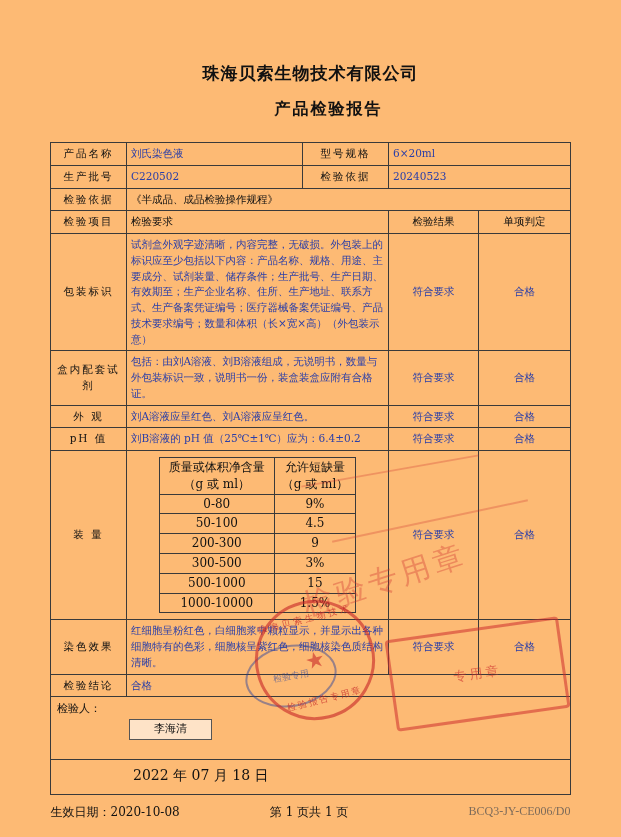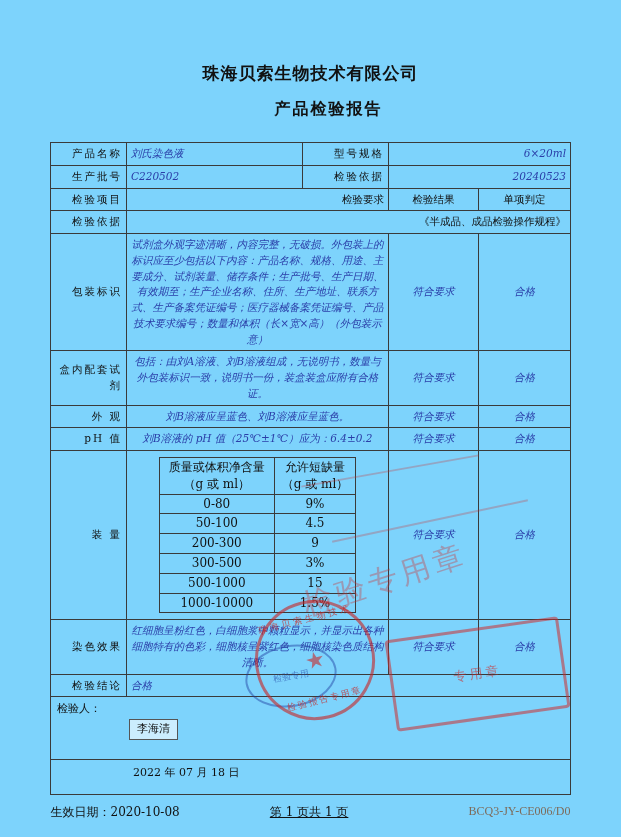--- a/index.html
+++ b/index.html
@@ -8,21 +8,21 @@
     background:#ffffff;
     font-family:"DejaVu Sans","Liberation Sans",sans-serif;
     color:#111;
     position:relative;
     overflow:hidden;
   }
   .page{
     position:absolute;
     left:0;top:0;
     width:621px;height:837px;
-    background:#7dd3fc;
+    background:#fdba74;
   }
   .header{
     text-align:center;
     padding-top:62px;
   }
   .company{
     font-size:17px;
     font-weight:bold;
     letter-spacing:1px;
     font-family:"DejaVu Serif","Liberation Serif",serif;
@@ -43,33 +43,32 @@
   }
   table.main td{
     border:1px solid #3a3a3a;
     font-size:10.5px;
     padding:3px 4px;
     vertical-align:middle;
     line-height:1.5;
     font-family:"DejaVu Serif","Liberation Serif",serif;
   }
   .lbl{
-    text-align:right;
+    text-align:center;
     letter-spacing:2px;
     width:72px;
   }
-  .ctr{text-align:right;margin-left:8px;}
+  .ctr{text-align:left;margin-left:8px;}
   .blue{
     color:#2a3ea8;
     font-family:"DejaVu Sans","Liberation Sans",sans-serif;
     font-size:10.5px;
-    font-style:italic;
   }
   .pkgtext{
-    text-align:center;
+    text-align:left;
     line-height:1.55;
     font-size:10px;
     padding:4px 5px;
   }
   .rescol{width:64px;text-align:center;}
   .judgecol{width:58px;text-align:center;}
   table.inner{
     border-collapse:collapse;
     margin:3px auto;
     width:78%;
@@ -86,42 +85,42 @@
     font-size:12px;
   }
   .signbox{
     height:56px;
     position:relative;
   }
   .signname{
     position:absolute;
     left:78px;top:22px;
     border:1px solid #555;
-    padding:1px 7px;
+    padding:1px 24px;
     font-size:11px;
     background:rgba(255,255,255,0.6);
   }
   .datecell{
     height:28px;
     position:relative;
   }
   .datetext{
     position:absolute;
     left:82px;top:5px;
-    font-size:11px;
+    font-size:14px;
   }
   .footer{
     width:520px;
     margin:9px auto 0 auto;
     display:flex;
     justify-content:space-between;
     font-size:12px;
     font-family:"DejaVu Serif","Liberation Serif",serif;
   }
-  .footer .mid{margin-left:-30px;text-decoration:underline;}
+  .footer .mid{margin-left:-30px;}
   .footer .right{color:#7d6b5a;font-family:Liberation Serif, serif;}
   
   .stamp{
     position:absolute;
     pointer-events:none;
   }
   .stamp-round{
     width:120px;height:120px;
     border:3px solid rgba(200,40,40,.62);
     border-radius:50%;
@@ -218,48 +217,48 @@
     </tr>
 
     <tr>
       <td class="lbl">生产批号</td>
       <td class="blue">C220502</td>
       <td class="lbl">检验依据</td>
       <td class="ctr blue" colspan="2">20240523</td>
     </tr>
 
     <tr>
+      <td class="lbl">检验依据</td>
+      <td class="ctr" colspan="4">《半成品、成品检验操作规程》</td>
+    </tr>
+
+    <tr>
       <td class="lbl">检验项目</td>
       <td class="ctr" colspan="2">检验要求</td>
       <td class="rescol">检验结果</td>
       <td class="judgecol">单项判定</td>
     </tr>
 
     <tr>
-      <td class="lbl">检验依据</td>
-      <td class="ctr" colspan="4">《半成品、成品检验操作规程》</td>
-    </tr>
-
-    <tr>
       <td class="lbl">包装标识</td>
       <td class="pkgtext blue" colspan="2">试剂盒外观字迹清晰，内容完整，无破损。外包装上的标识应至少包括以下内容：产品名称、规格、用途、主要成分、试剂装量、储存条件；生产批号、生产日期、有效期至；生产企业名称、住所、生产地址、联系方式、生产备案凭证编号；医疗器械备案凭证编号、产品技术要求编号；数量和体积（长×宽×高）（外包装示意）</td>
       <td class="rescol blue">符合要求</td>
       <td class="judgecol blue">合格</td>
     </tr>
 
     <tr>
       <td class="lbl">盒内配套试剂</td>
       <td class="pkgtext blue" colspan="2">包括：由刘A溶液、刘B溶液组成，无说明书，数量与外包装标识一致，说明书一份，装盒装盒应附有合格证。</td>
       <td class="rescol blue">符合要求</td>
       <td class="judgecol blue">合格</td>
     </tr>
 
     <tr>
       <td class="lbl">外  观</td>
-      <td class="pkgtext blue" colspan="2">刘B溶液应呈蓝色、刘B溶液应呈蓝色。</td>
+      <td class="pkgtext blue" colspan="2">刘A溶液应呈红色、刘A溶液应呈红色。</td>
       <td class="rescol blue">符合要求</td>
       <td class="judgecol blue">合格</td>
     </tr>
 
     <tr>
       <td class="lbl">pH 值</td>
       <td class="pkgtext blue" colspan="2">刘B溶液的 pH 值（25℃±1℃）应为：6.4±0.2</td>
       <td class="rescol blue">符合要求</td>
       <td class="judgecol blue">合格</td>
     </tr>

